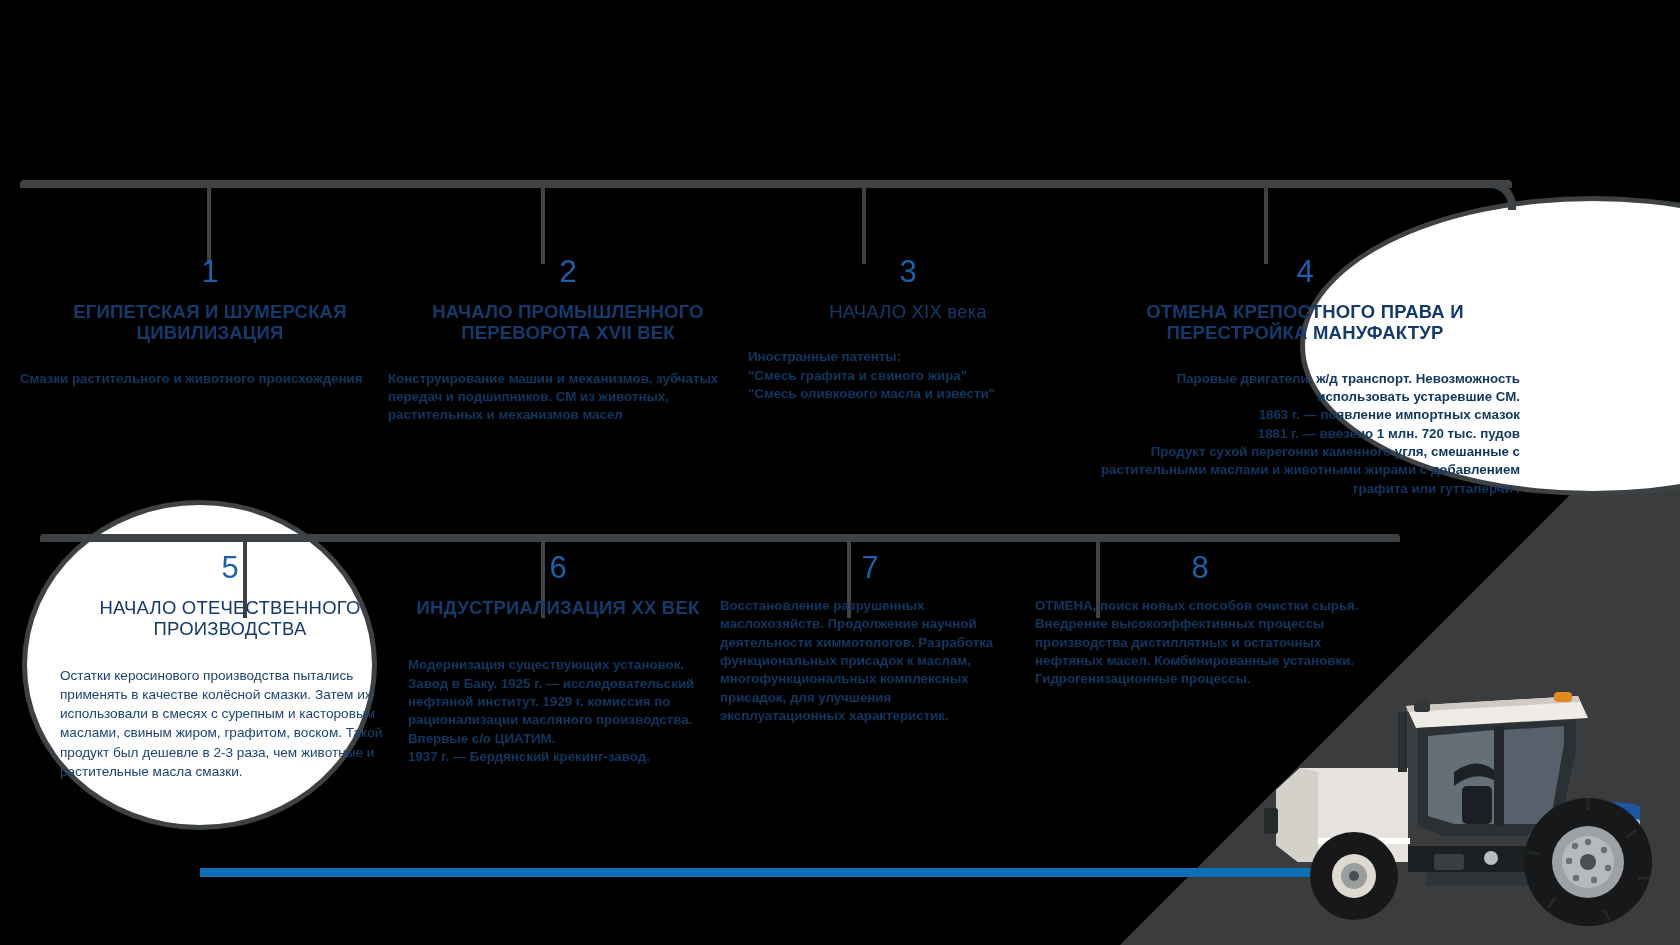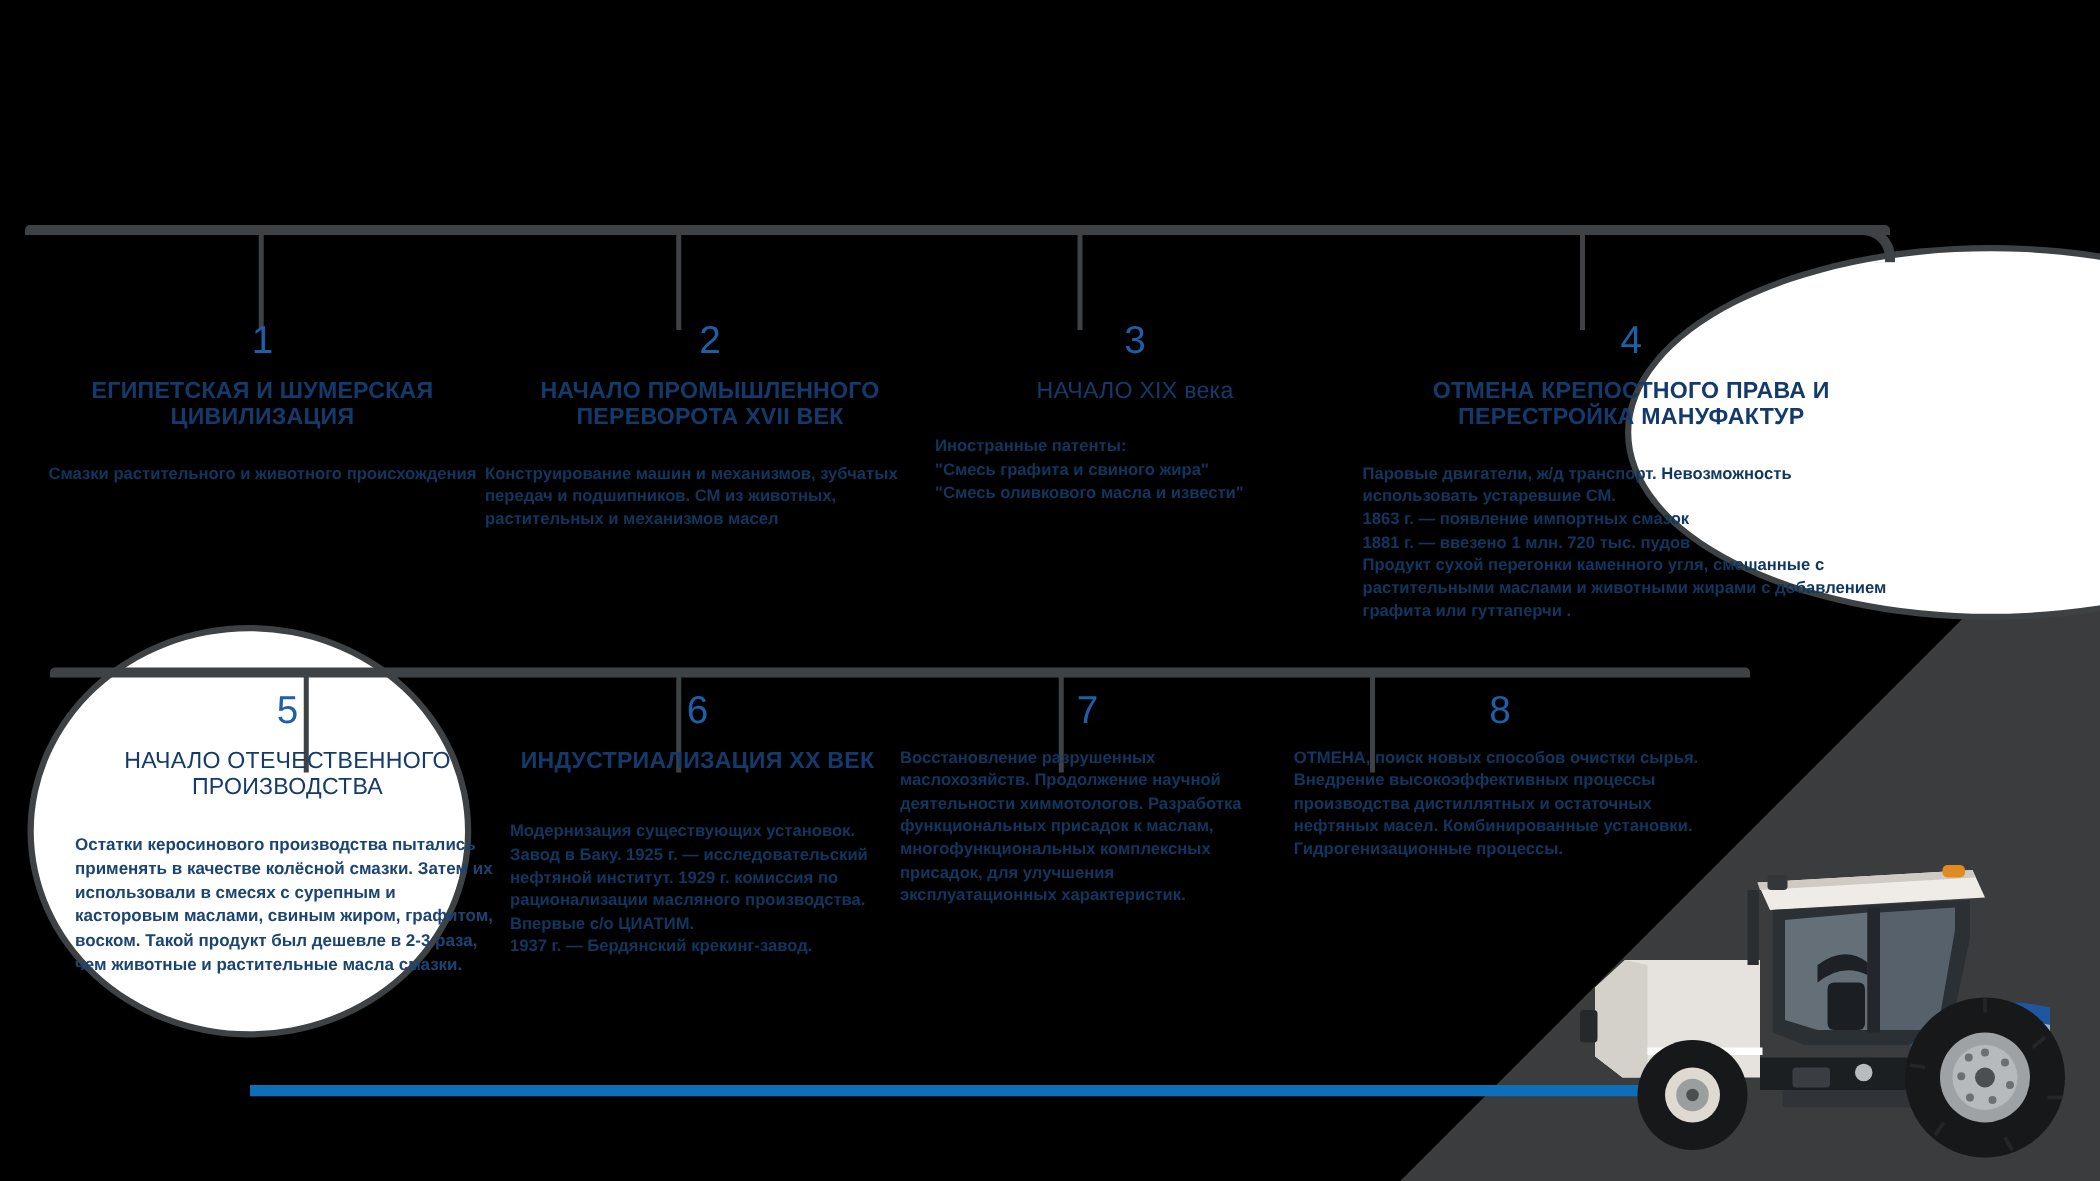--- a/index.html
+++ b/index.html
@@ -90,21 +90,21 @@
     font-size: 13.3px;
     font-weight: 700;
     color: #11365f;
     line-height: 1.38;
     text-align: left;
   }
 
   
   .entry.on-light .num    { color: #1d5fa8; }
   .entry.on-light .title  { color: #143a6b; font-weight: 400; }
-  .entry.on-light .body   { font-weight: 700; color: #1b4472; }
+  .entry.on-light .body   { font-weight: 400; color: #1b4472; }
 
   
   .n1 { left: 20px;   top: 256px; width: 380px; }
   .n2 { left: 388px;  top: 256px; width: 360px; }
   .n3 { left: 748px;  top: 256px; width: 320px; }
   .n4 { left: 1090px; top: 256px; width: 430px; }
 
   .n5 { left: 60px;   top: 552px; width: 340px; }
   .n6 { left: 408px;  top: 552px; width: 300px; }
   .n7 { left: 720px;  top: 552px; width: 300px; }
@@ -154,21 +154,21 @@
 
   <div class="rail rail-bot"></div>
   <div class="tick" style="left:243px;  top:540px; height:78px;"></div>
   <div class="tick" style="left:541px;  top:540px; height:78px;"></div>
   <div class="tick" style="left:847px;  top:540px; height:78px;"></div>
   <div class="tick" style="left:1096px; top:540px; height:78px;"></div>
 
   <div class="entry n1">
     <div class="num">1</div>
     <div class="title">ЕГИПЕТСКАЯ И ШУМЕРСКАЯ ЦИВИЛИЗАЦИЯ</div>
-    <div class="body" style="text-align:center;">Смазки растительного и животного происхождения</div>
+    <div class="body" style="text-align:left;">Смазки растительного и животного происхождения</div>
   </div>
 
   <div class="entry n2">
     <div class="num">2</div>
     <div class="title">НАЧАЛО ПРОМЫШЛЕННОГО ПЕРЕВОРОТА XVII ВЕК</div>
     <div class="body">Конструирование машин и механизмов, зубчатых передач и подшипников. СМ из животных, растительных и механизмов масел</div>
   </div>
 
   <div class="entry n3">
     <div class="num">3</div>
@@ -176,21 +176,21 @@
       <span>НАЧАЛО XIX </span><span class="lc">века</span>
     </div>
     <div class="body" style="white-space:pre-line;">Иностранные патенты:
 "Смесь графита и свиного жира"
 "Смесь оливкового масла и извести"</div>
   </div>
 
   <div class="entry n4">
     <div class="num">4</div>
     <div class="title">ОТМЕНА КРЕПОСТНОГО ПРАВА И ПЕРЕСТРОЙКА МАНУФАКТУР</div>
-    <div class="body" style="white-space:pre-line;">Паровые двигатели, ж/д транспорт. Невозможность использовать устаревшие СМ.
+    <div class="body" style="white-space:pre-line;text-align:right;">Паровые двигатели, ж/д транспорт. Невозможность использовать устаревшие СМ.
 1863 г. — появление импортных смазок
 1881 г. — ввезено 1 млн. 720 тыс. пудов
 Продукт сухой перегонки каменного угля, смешанные с растительными маслами и животными жирами с добавлением графита или гуттаперчи .</div>
   </div>
 
   <div class="entry n5 on-light">
     <div class="num">5</div>
     <div class="title">НАЧАЛО ОТЕЧЕСТВЕННОГО ПРОИЗВОДСТВА</div>
     <div class="body" style="font-size:13.6px;line-height:1.42;">Остатки керосинового производства пытались применять в качестве колёсной смазки. Затем их использовали в смесях с сурепным и касторовым маслами, свиным жиром, графитом, воском. Такой продукт был дешевле в 2-3 раза, чем животные и растительные масла смазки.</div>
   </div>

